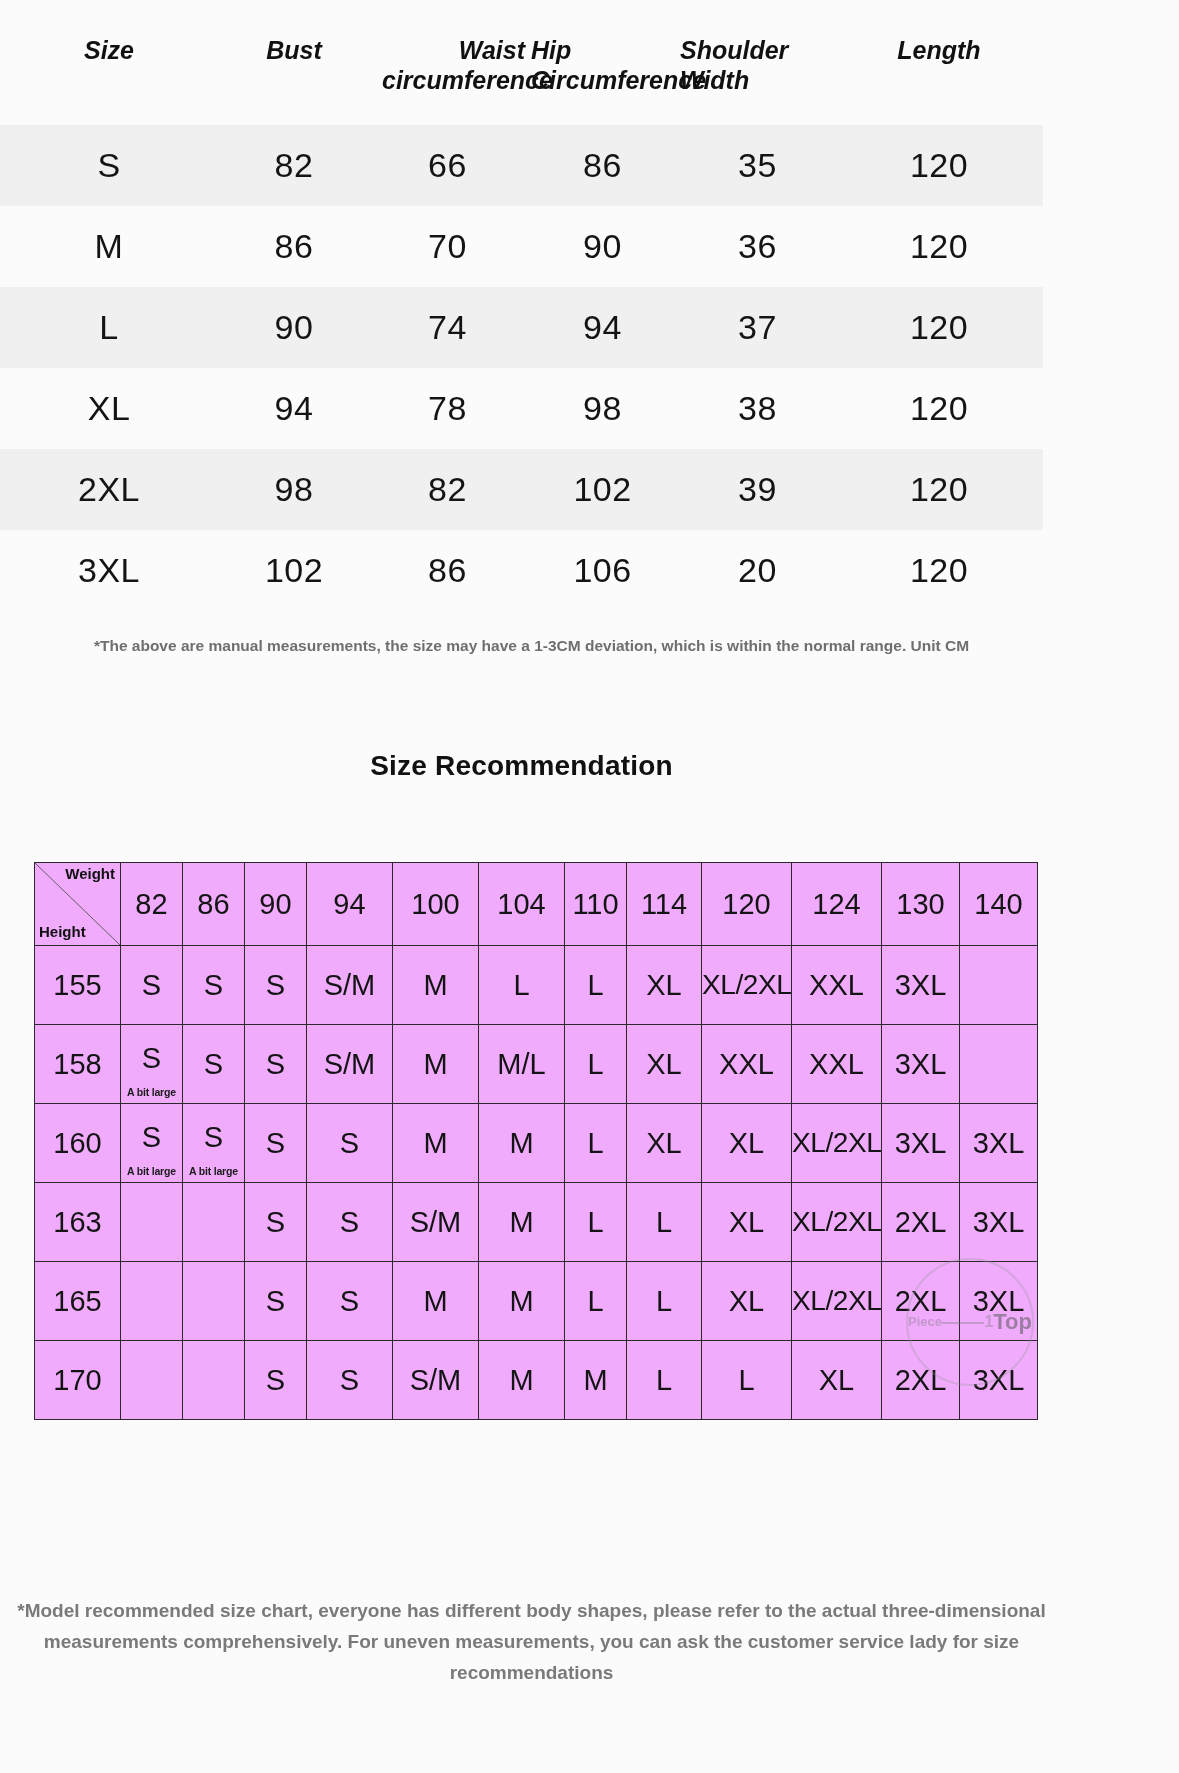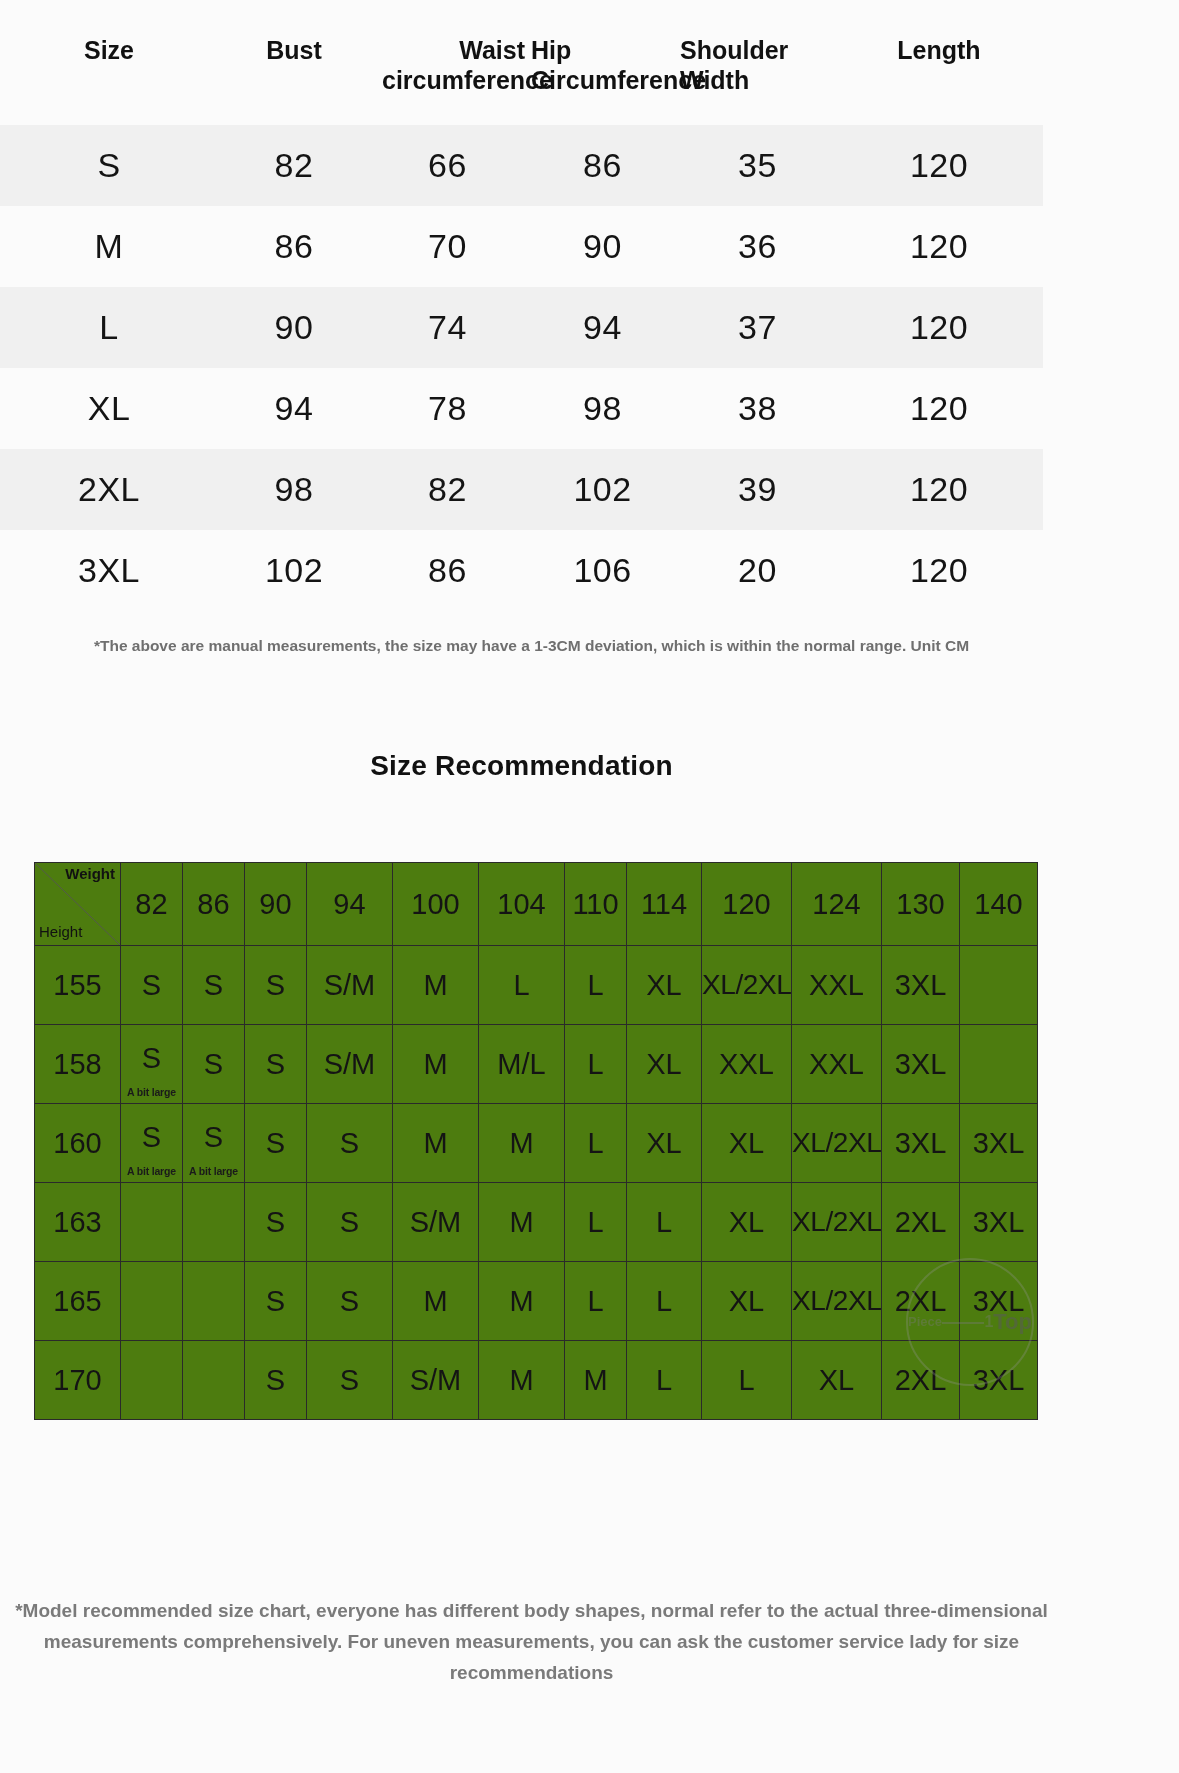--- a/index.html
+++ b/index.html
@@ -36,20 +36,21 @@
     font-size: 25px;
     font-weight: 700;
     color: #111;
     padding: 0 0 30px 0;
     vertical-align: top;
     line-height: 1.18;
     background: transparent;
   }
   #measure-table thead th .hdr-inner {
     display: block;
+    font-style: italic;
   }
   #measure-table thead th.h-size   .hdr-inner { text-align: center; }
   #measure-table thead th.h-bust   .hdr-inner { text-align: center; }
   #measure-table thead th.h-waist  .hdr-inner { text-align: right; padding-left: 12px; }
   #measure-table thead th.h-hip    .hdr-inner { text-align: left; padding-left: 6px; }
   #measure-table thead th.h-shldr  .hdr-inner { text-align: left; }
   #measure-table thead th.h-len    .hdr-inner { }
 
   #measure-table tbody td {
     height: 79px;
@@ -94,21 +95,21 @@
   #reco-wrap {
     position: absolute;
     left: 34px;
     top: 862px;
     width: 1003px;
   }
   #reco-table {
     border-collapse: collapse;
     table-layout: fixed;
     width: 1003px;
-    background: #4d7c0f;
+    background: #f0abfc;
   }
   #reco-table td, #reco-table th {
     border: 1.6px solid #2a2a2a;
     text-align: center;
     vertical-align: middle;
     font-weight: 400;
     color: #141414;
     padding: 0;
     overflow: hidden;
   }
@@ -146,21 +147,21 @@
     font-size: 15px;
     font-weight: 700;
     color: #111;
     line-height: 1;
   }
   #corner-cell .lbl-height {
     position: absolute;
     left: 4px;
     bottom: 6px;
     font-size: 15px;
-    font-weight: 400;
+    font-weight: 700;
     color: #111;
     line-height: 1;
   }
 
   
   .cellmain { display: block; line-height: 1; }
   .subnote {
     display: block;
     position: absolute;
     left: 0;
@@ -578,13 +579,13 @@
   </table>
 </div>
 
 <div id="watermark">
   <span class="wm-piece">Piece</span>
   <span class="wm-rule"></span>
   <span class="wm-one">1</span>
   <span class="wm-top">Top</span>
 </div>
 
-<div class="note" id="note-reco">*Model recommended size chart, everyone has different body shapes, normal refer to the actual three-dimensional measurements comprehensively. For uneven measurements, you can ask the customer service lady for size recommendations</div>
+<div class="note" id="note-reco">*Model recommended size chart, everyone has different body shapes, please refer to the actual three-dimensional measurements comprehensively. For uneven measurements, you can ask the customer service lady for size recommendations</div>
 
 </body></html>

